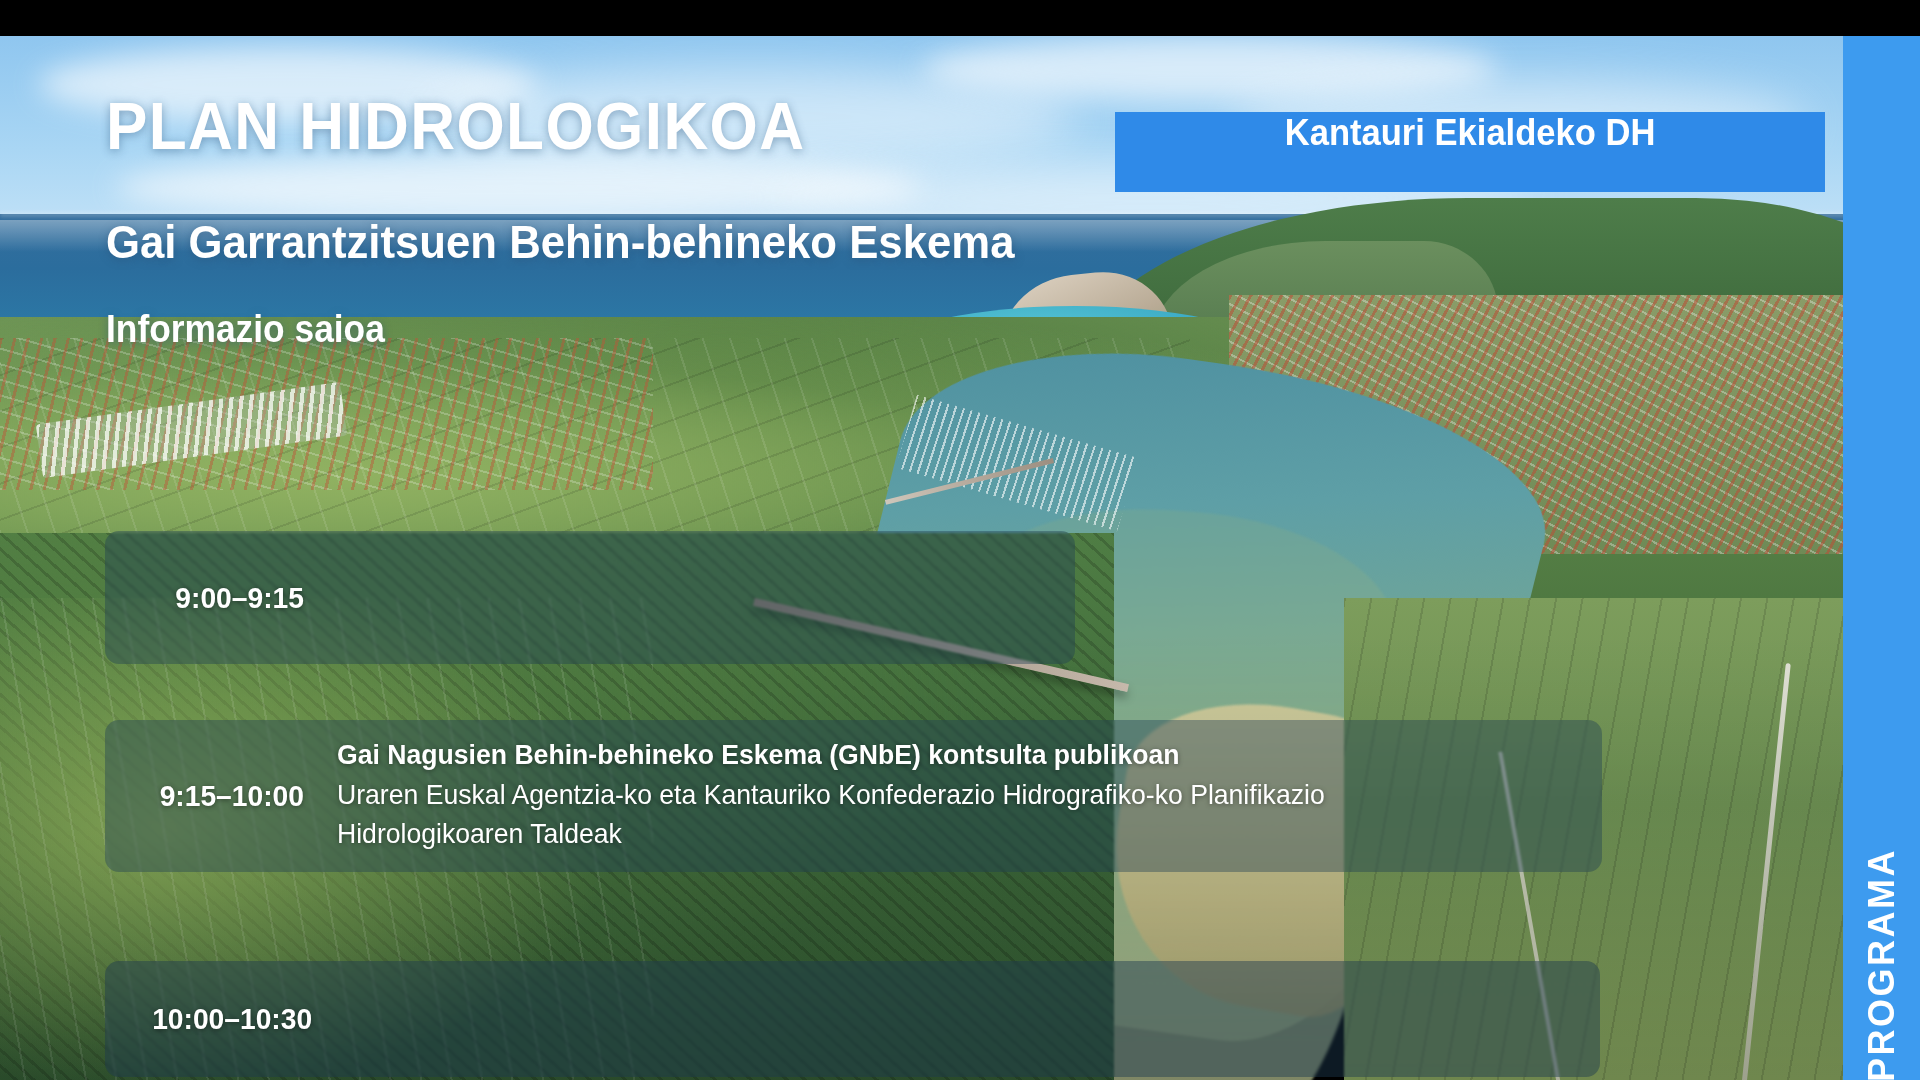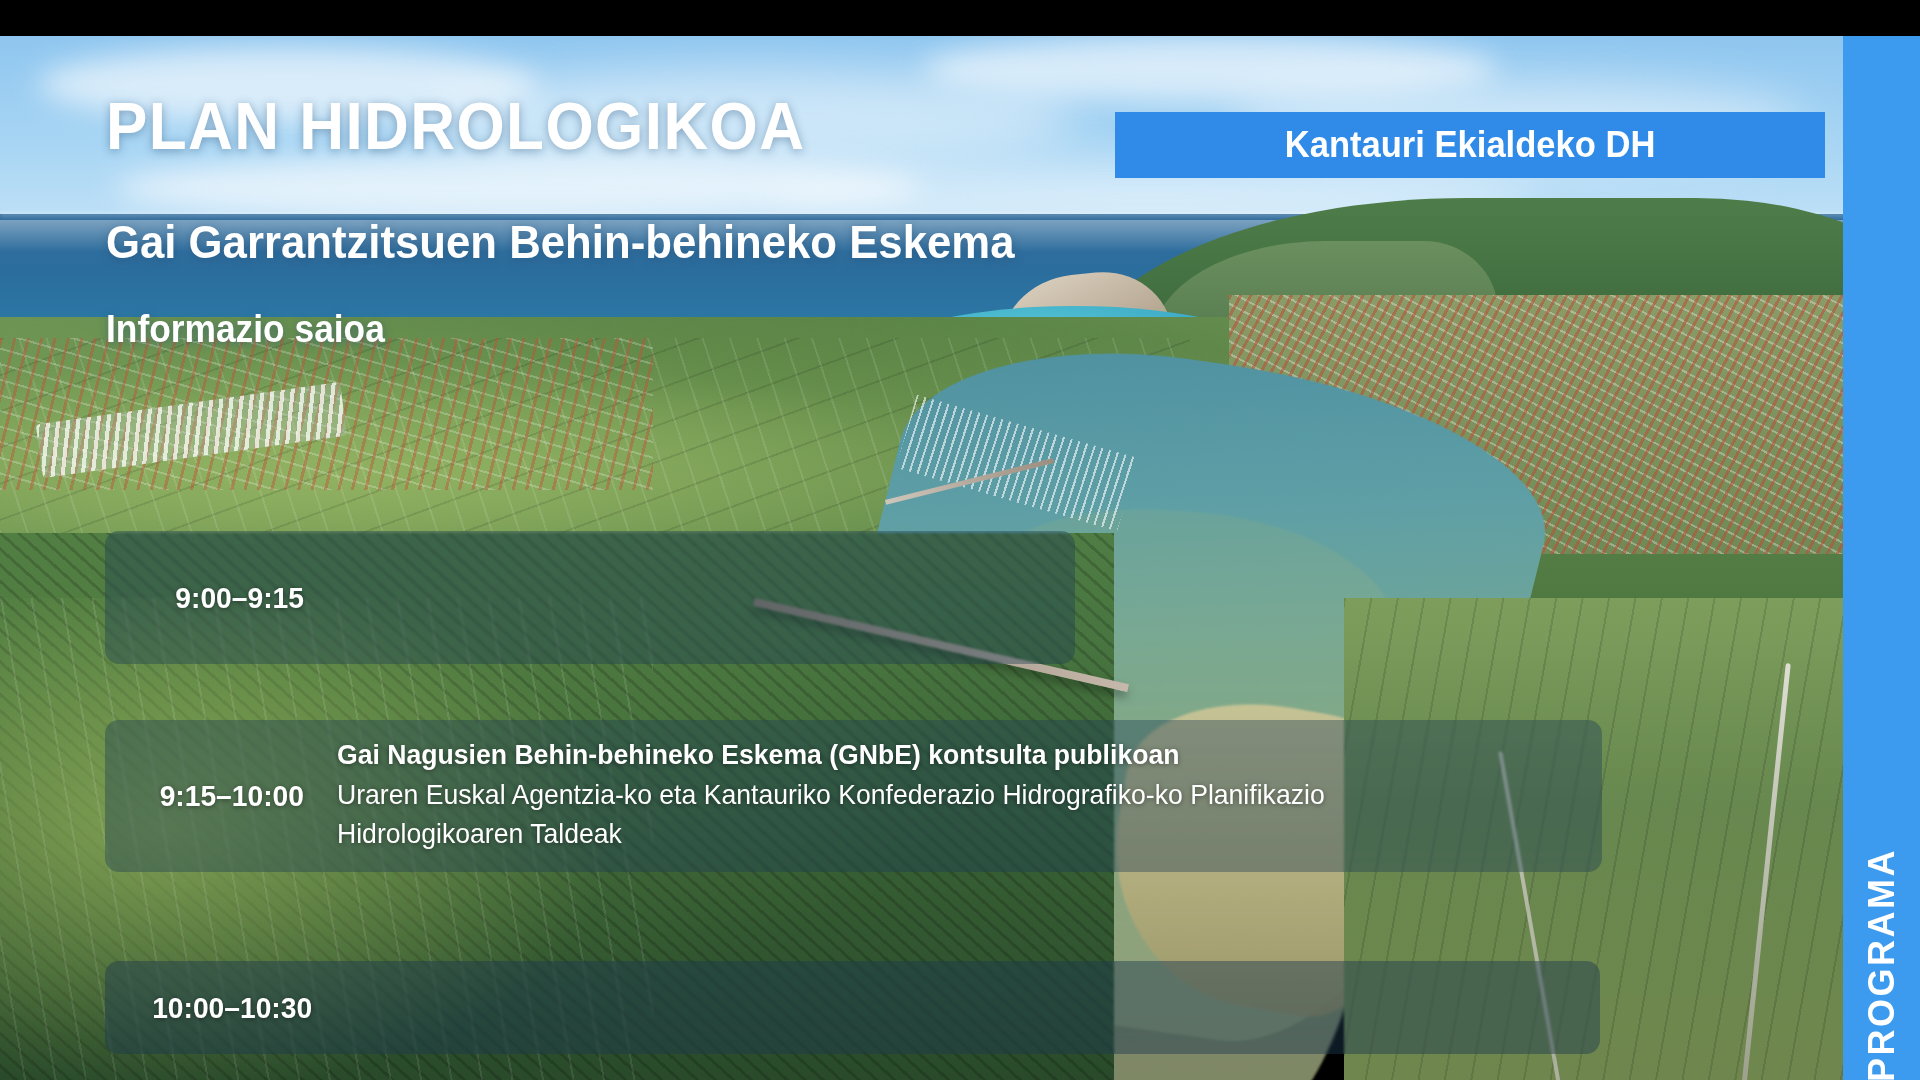--- a/index.html
+++ b/index.html
@@ -223,23 +223,23 @@
     color:#ffffff;
     letter-spacing:1.5px;
     transform: scaleX(.94);
     transform-origin: left center;
     text-shadow: 0 2px 10px rgba(40,80,120,.45);
     white-space:nowrap;
   }
   #region-badge {
     position:absolute;
     left:1115px; top:76px;
-    width:710px; height:66px;
+    width:710px; height:80px;
     background:#2f8ae8;
-    display:flex; align-items:center; justify-content:center;
+    display:flex; justify-content:center;
     box-sizing:border-box;
   }
   #region-badge-label {
     color:#fff; font-weight:700; font-size:36px;
     transform: scaleX(.96);
     white-space:nowrap;
   }
   #subtitle {
     position:absolute;
     left:106px; top:178px;
@@ -311,21 +311,21 @@
 
   #card-1 { left:105px; top:495px; width:970px; height:133px; padding: 0 0 0 34px; }
   #card-1 .time { width:170px; }
   #card-1 .body { padding-left:28px; }
 
   #card-2 { left:105px; top:684px; width:1497px; height:152px; padding: 0 0 0 34px; }
   #card-2 .time { width:170px; }
   #card-2 .body { padding-left:28px; }
 
   #card-3 {
-    left:105px; top:925px; width:1495px; height:93px;
+    left:105px; top:925px; width:1495px; height:116px;
     padding: 0 0 0 34px;
     background: rgba(28,58,80,.45);
     justify-content: space-between;
   }
   #card-3 .time { width:180px; text-align:left; padding-left:8px; }
   #card-3 .body { padding-left:28px; }
   #card-3 .headline { margin-bottom:0; }
 </style>
 </head>
 <body>

